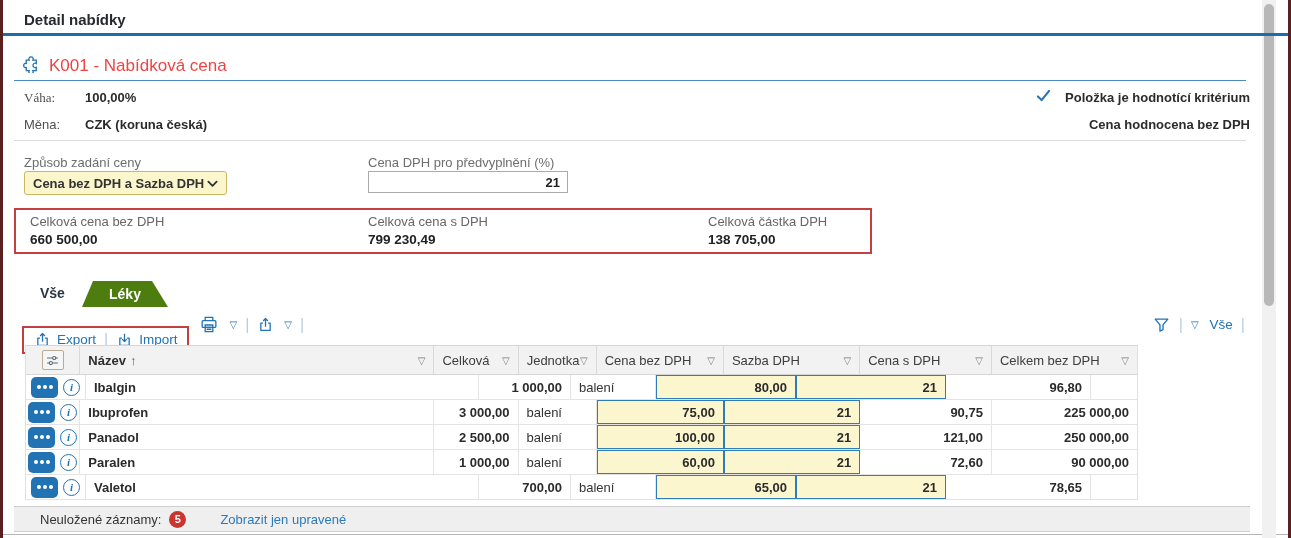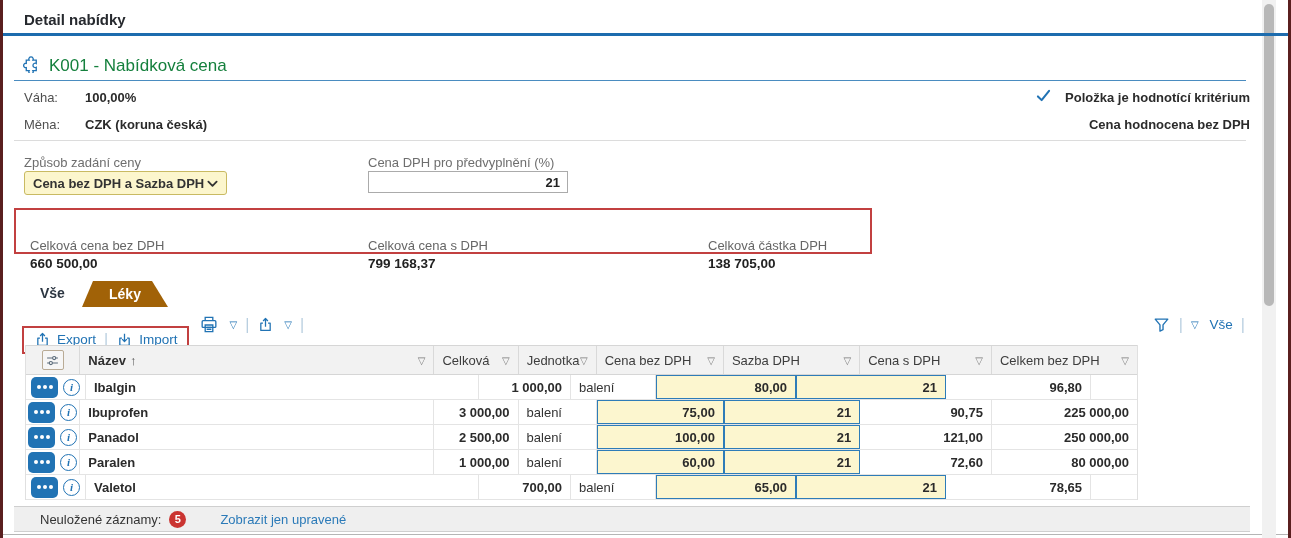--- a/index.html
+++ b/index.html
@@ -13,43 +13,43 @@
   .bottom-line { position:absolute; left:3px; right:3px; top:534px; height:1px; background:#b5b5b5; }
 
   
   .scroll-track { position:absolute; left:1262px; top:0; width:14px; height:538px; background:#f1f1f1; }
   .scroll-thumb { position:absolute; left:1264px; top:4px; width:10px; height:302px; background:#b8b8b8; border-radius:5px; }
 
   
   .page-title { left:24px; top:11px; font-size:15px; font-weight:bold; color:#26292e; }
   .blue-rule { left:3px; right:3px; top:33px; height:3px; background:#1d6cae; }
 
-  .k-header { left:22px; top:54px; display:flex; align-items:center; gap:8px; color:#15803d; font-size:17px; }
+  .k-header { left:22px; top:54px; display:flex; align-items:center; gap:8px; color:#ef4444; font-size:17px; }
   .k-underline { left:14px; right:45px; top:80px; height:1px; background:#4a8cc0; }
 
   .lbl { font-size:13px; color:#4f4f4f; }
   .val { font-size:13px; font-weight:bold; color:#2b2b2b; }
   .right-note { right:41px; display:flex; align-items:center; gap:14px; font-size:13px; font-weight:bold; color:#2b2b2b; }
 
   .divider { left:14px; right:45px; top:140px; height:1px; background:#dcdcdc; }
 
   .form-label { font-size:13px; color:#6e6e6e; }
   .yellow-select { left:24px; top:171px; width:203px; height:24px; background:#fcf6cd; border:1px solid #c9ba62; border-radius:3px;
     display:flex; align-items:center; justify-content:space-between; padding:0 8px; font-size:13px; font-weight:bold; color:#333; cursor:pointer; }
   .vat-input { left:368px; top:171px; width:200px; height:22px; border:1px solid #ababab; background:#fff; text-align:right;
     padding:0 7px; font-size:13px; font-weight:bold; color:#222; font-family:"Liberation Sans",sans-serif; }
 
   .totals-box { left:14px; top:208px; width:858px; height:46px; border:2px solid #c24040; background:#fff; }
-  .totals-item { position:absolute; top:4px;margin-top:24px; }
+  .totals-item { position:absolute; top:4px; }
   .totals-item .t-label { font-size:13px; color:#666; display:block; }
   .totals-item .t-value { font-size:13.5px; font-weight:bold; color:#222; display:block; margin-top:3px; }
 
   
   .tab-all { left:40px; top:285px; font-size:14px; font-weight:bold; color:#2c3642; cursor:pointer; }
-  .tab-active { left:82px; top:281px; width:86px; height:26px; background:#a16207; color:#fff; font-size:14px; font-weight:bold;
+  .tab-active { left:82px; top:281px; width:86px; height:26px; background:#4d7c0f; color:#fff; font-size:14px; font-weight:bold;
     display:flex; align-items:center; justify-content:center; clip-path:polygon(11px 0, calc(100% - 16px) 0, 100% 100%, 0 100%); cursor:pointer; }
 
   
   .toolbar { left:22px; top:310px; right:38px; height:29px; display:flex; align-items:center; }
   .tool-sep { color:#b9cfe0; font-size:16px; padding:0 8px; }
   .tb-btn { display:flex; align-items:center; gap:6px; color:#2173b4; font-size:13.5px; cursor:pointer; }
   .red-group { display:flex; align-items:center; border:2px solid #c24040; height:28px; padding:0 10px; margin-right:10px;margin-top:30px; }
   .icon-dd { color:#2173b4; font-size:10px; margin-left:4px; }
   .tb-right { margin-left:auto; display:flex; align-items:center; }
   svg.tbi { display:block; }
@@ -103,21 +103,21 @@
 <div class="abs k-header">
   <span>
     <svg width="19" height="19" viewBox="0 0 20 20" fill="none" stroke="#2173b4" stroke-width="1.4">
       <path d="M4.5 6.5 h3 a2.3 2.3 0 1 1 4 0 h3.5 v3.5 a2.3 2.3 0 1 0 0 4 v3.5 h-3.5 a2.3 2.3 0 1 1 -4 0 h-3 v-3.2 a2.3 2.3 0 1 1 0 -4.5 z"></path>
     </svg>
   </span>
   <span>K001 - Nabídková cena</span>
 </div>
 <div class="abs k-underline"></div>
 
-<div class="abs lbl" style="left:24px; top:90px;">Váha:</div>
+<div class="abs lbl" style="left:24px; top:90px;font-family:Liberation Serif, serif;">Váha:</div>
 <div class="abs val" style="left:85px; top:90px;">100,00%</div>
 <div class="abs right-note" style="top:89px;">
   <span>
     <svg width="15" height="13" viewBox="0 0 16 14" fill="none" stroke="#2173b4" stroke-width="2.2" stroke-linecap="round" stroke-linejoin="round">
       <path d="M2 8 L6 12 L14 2"></path>
     </svg>
   </span>
   <span>Položka je hodnotící kritérium</span>
 </div>
 
@@ -140,21 +140,21 @@
 <div class="abs form-label" style="left:368px; top:155px;">Cena DPH pro předvyplnění (%)</div>
 <input class="abs vat-input" value="21" style="">
 
 <div class="abs totals-box">
   <div class="totals-item" style="left:14px;">
     <span class="t-label">Celková cena bez DPH</span>
     <span class="t-value">660 500,00</span>
   </div>
   <div class="totals-item" style="left:352px;">
     <span class="t-label">Celková cena s DPH</span>
-    <span class="t-value">799 168,37</span>
+    <span class="t-value">799 230,49</span>
   </div>
   <div class="totals-item" style="left:692px;">
     <span class="t-label">Celková částka DPH</span>
     <span class="t-value">138 705,00</span>
   </div>
 </div>
 
 <div class="abs tab-all">Vše</div>
 <div class="abs tab-active">Léky</div>
 
@@ -312,21 +312,21 @@
           <i></i>
         </span>
       <span class="info-c">i</span>
     </div>
     <div class="cell c1 name">Paralen</div>
     <div class="cell c2 num">1 000,00</div>
     <div class="cell c3 unit">balení</div>
     <div class="cell c4 num edit-cell">60,00</div>
     <div class="cell c5 num edit-cell">21</div>
     <div class="cell c6 num">72,60</div>
-    <div class="cell c7 num">80 000,00</div>
+    <div class="cell c7 num">90 000,00</div>
   </div>
 
   <div class="trow">
     <div class="cell c0">
       <span class="ooo">
           <i></i>
           <i></i>
           <i></i>
         </span>
       <span class="info-c">i</span>

